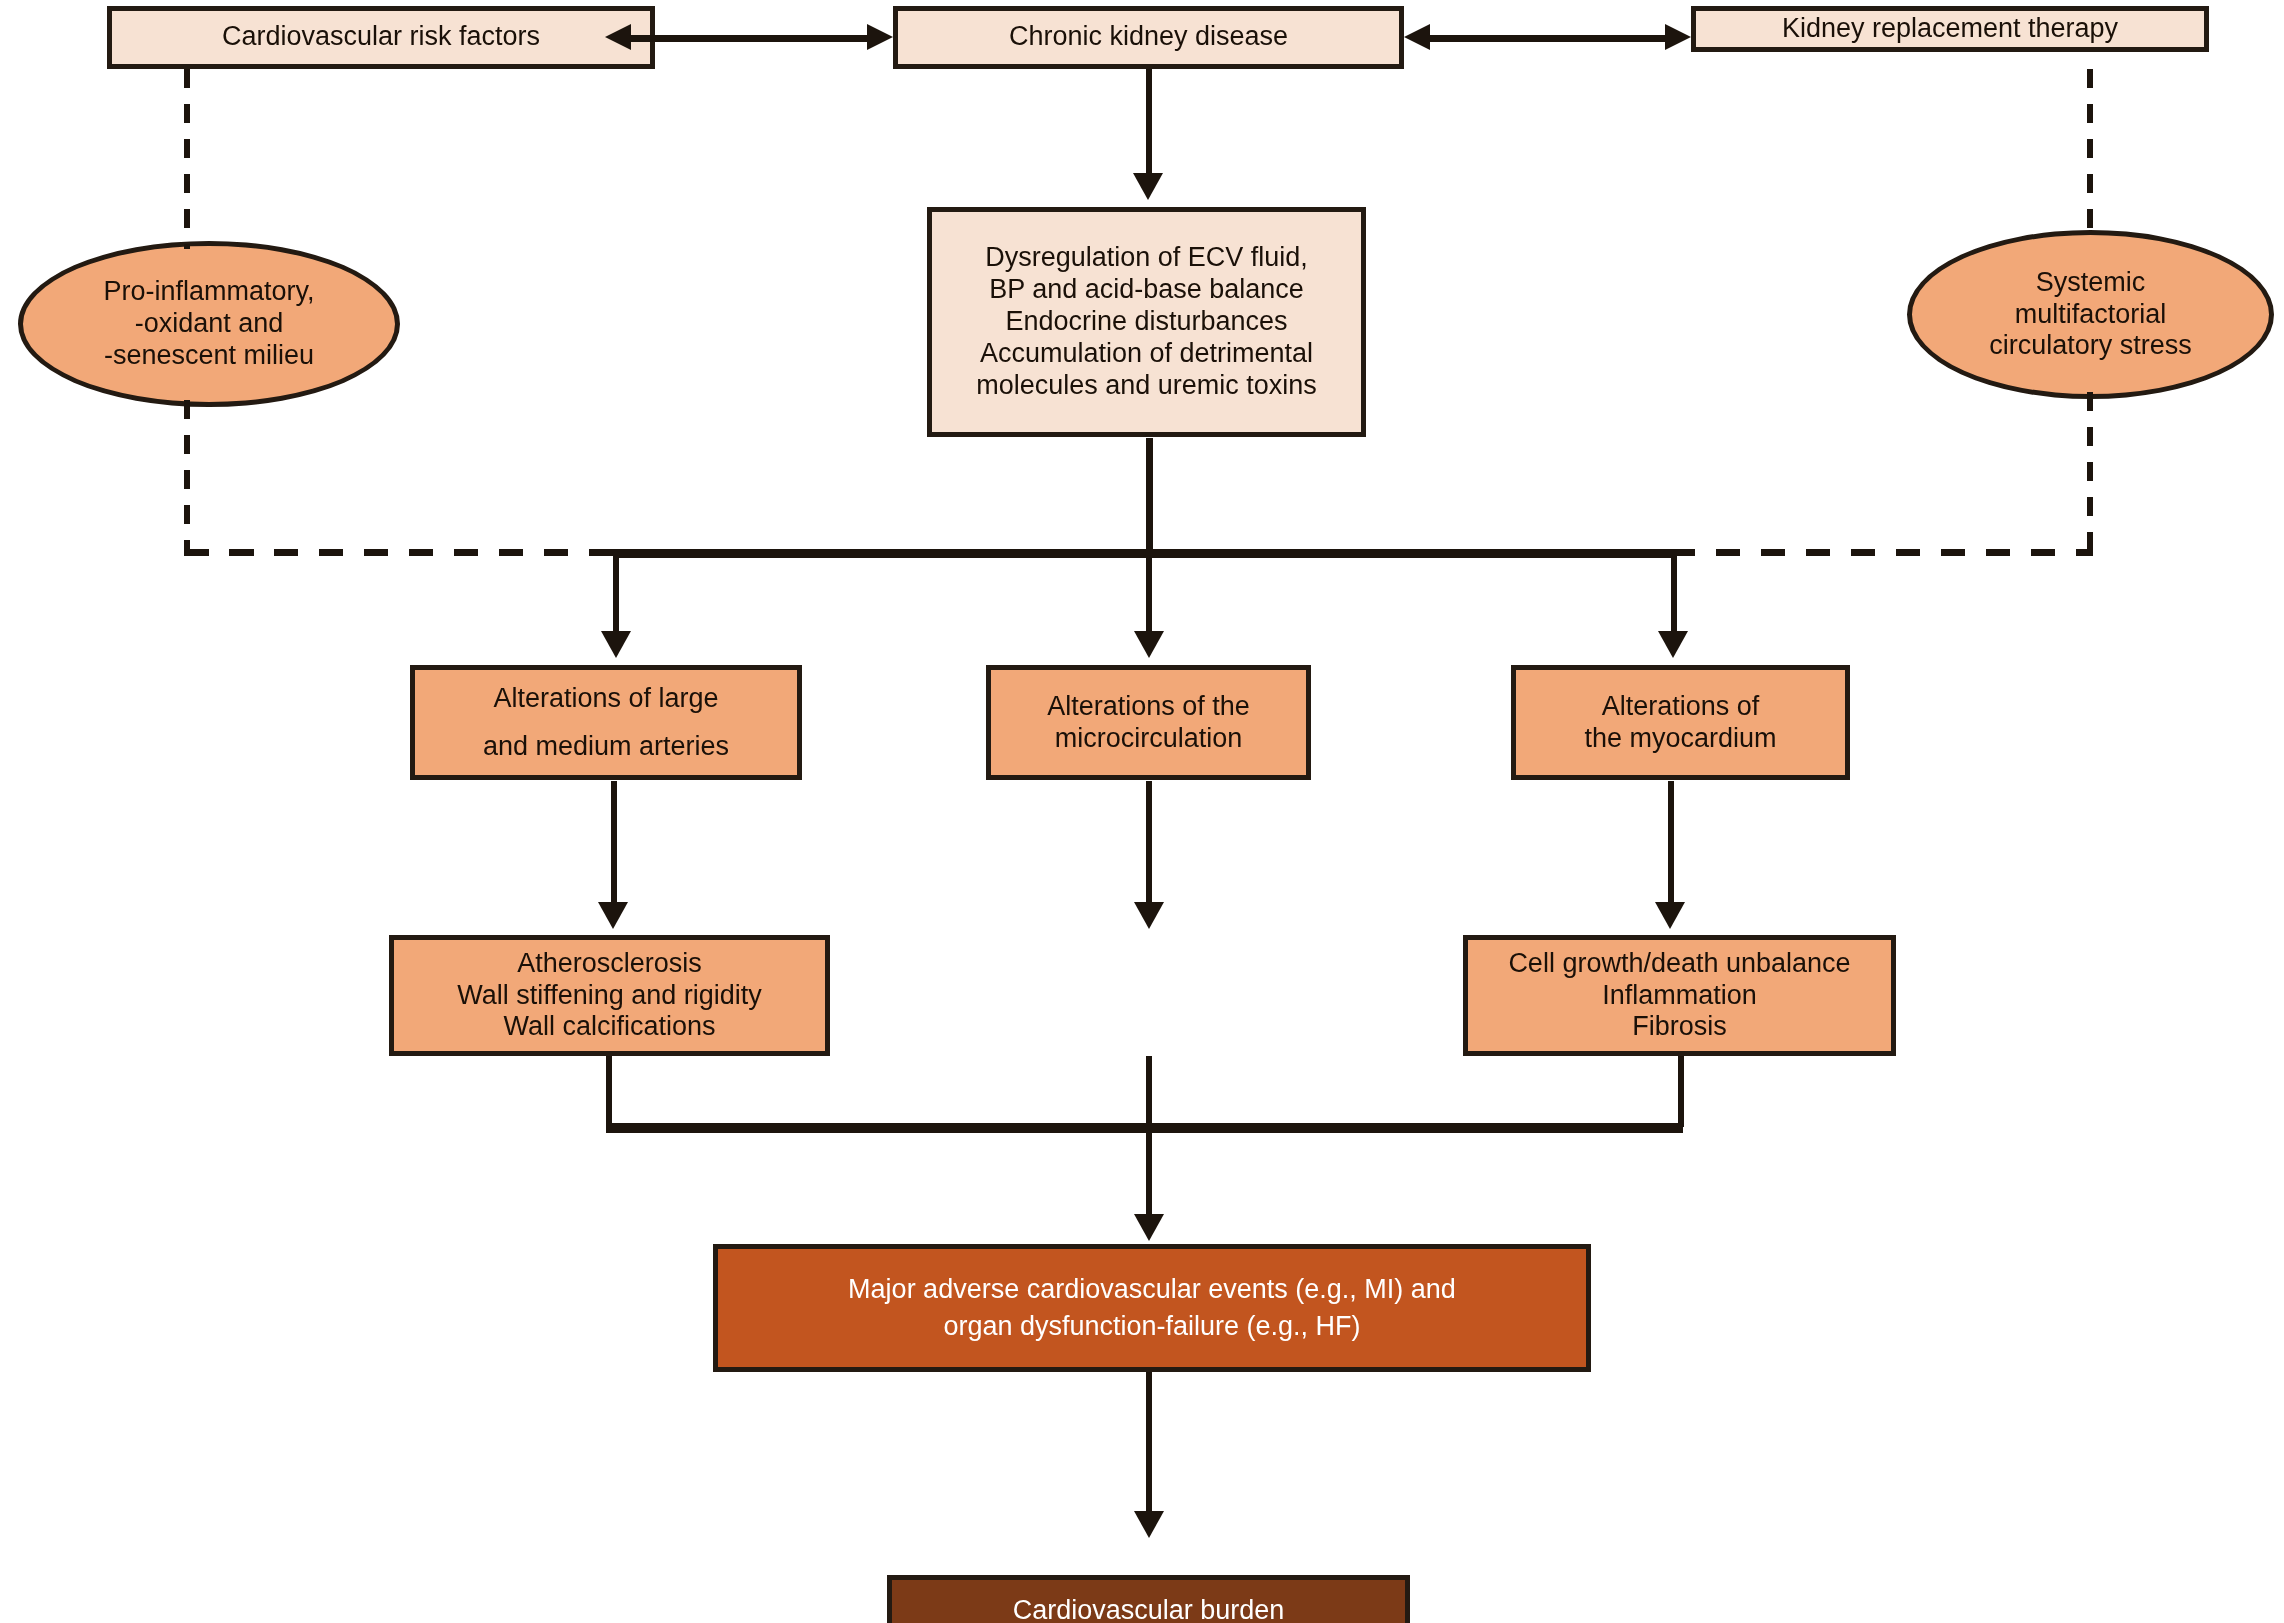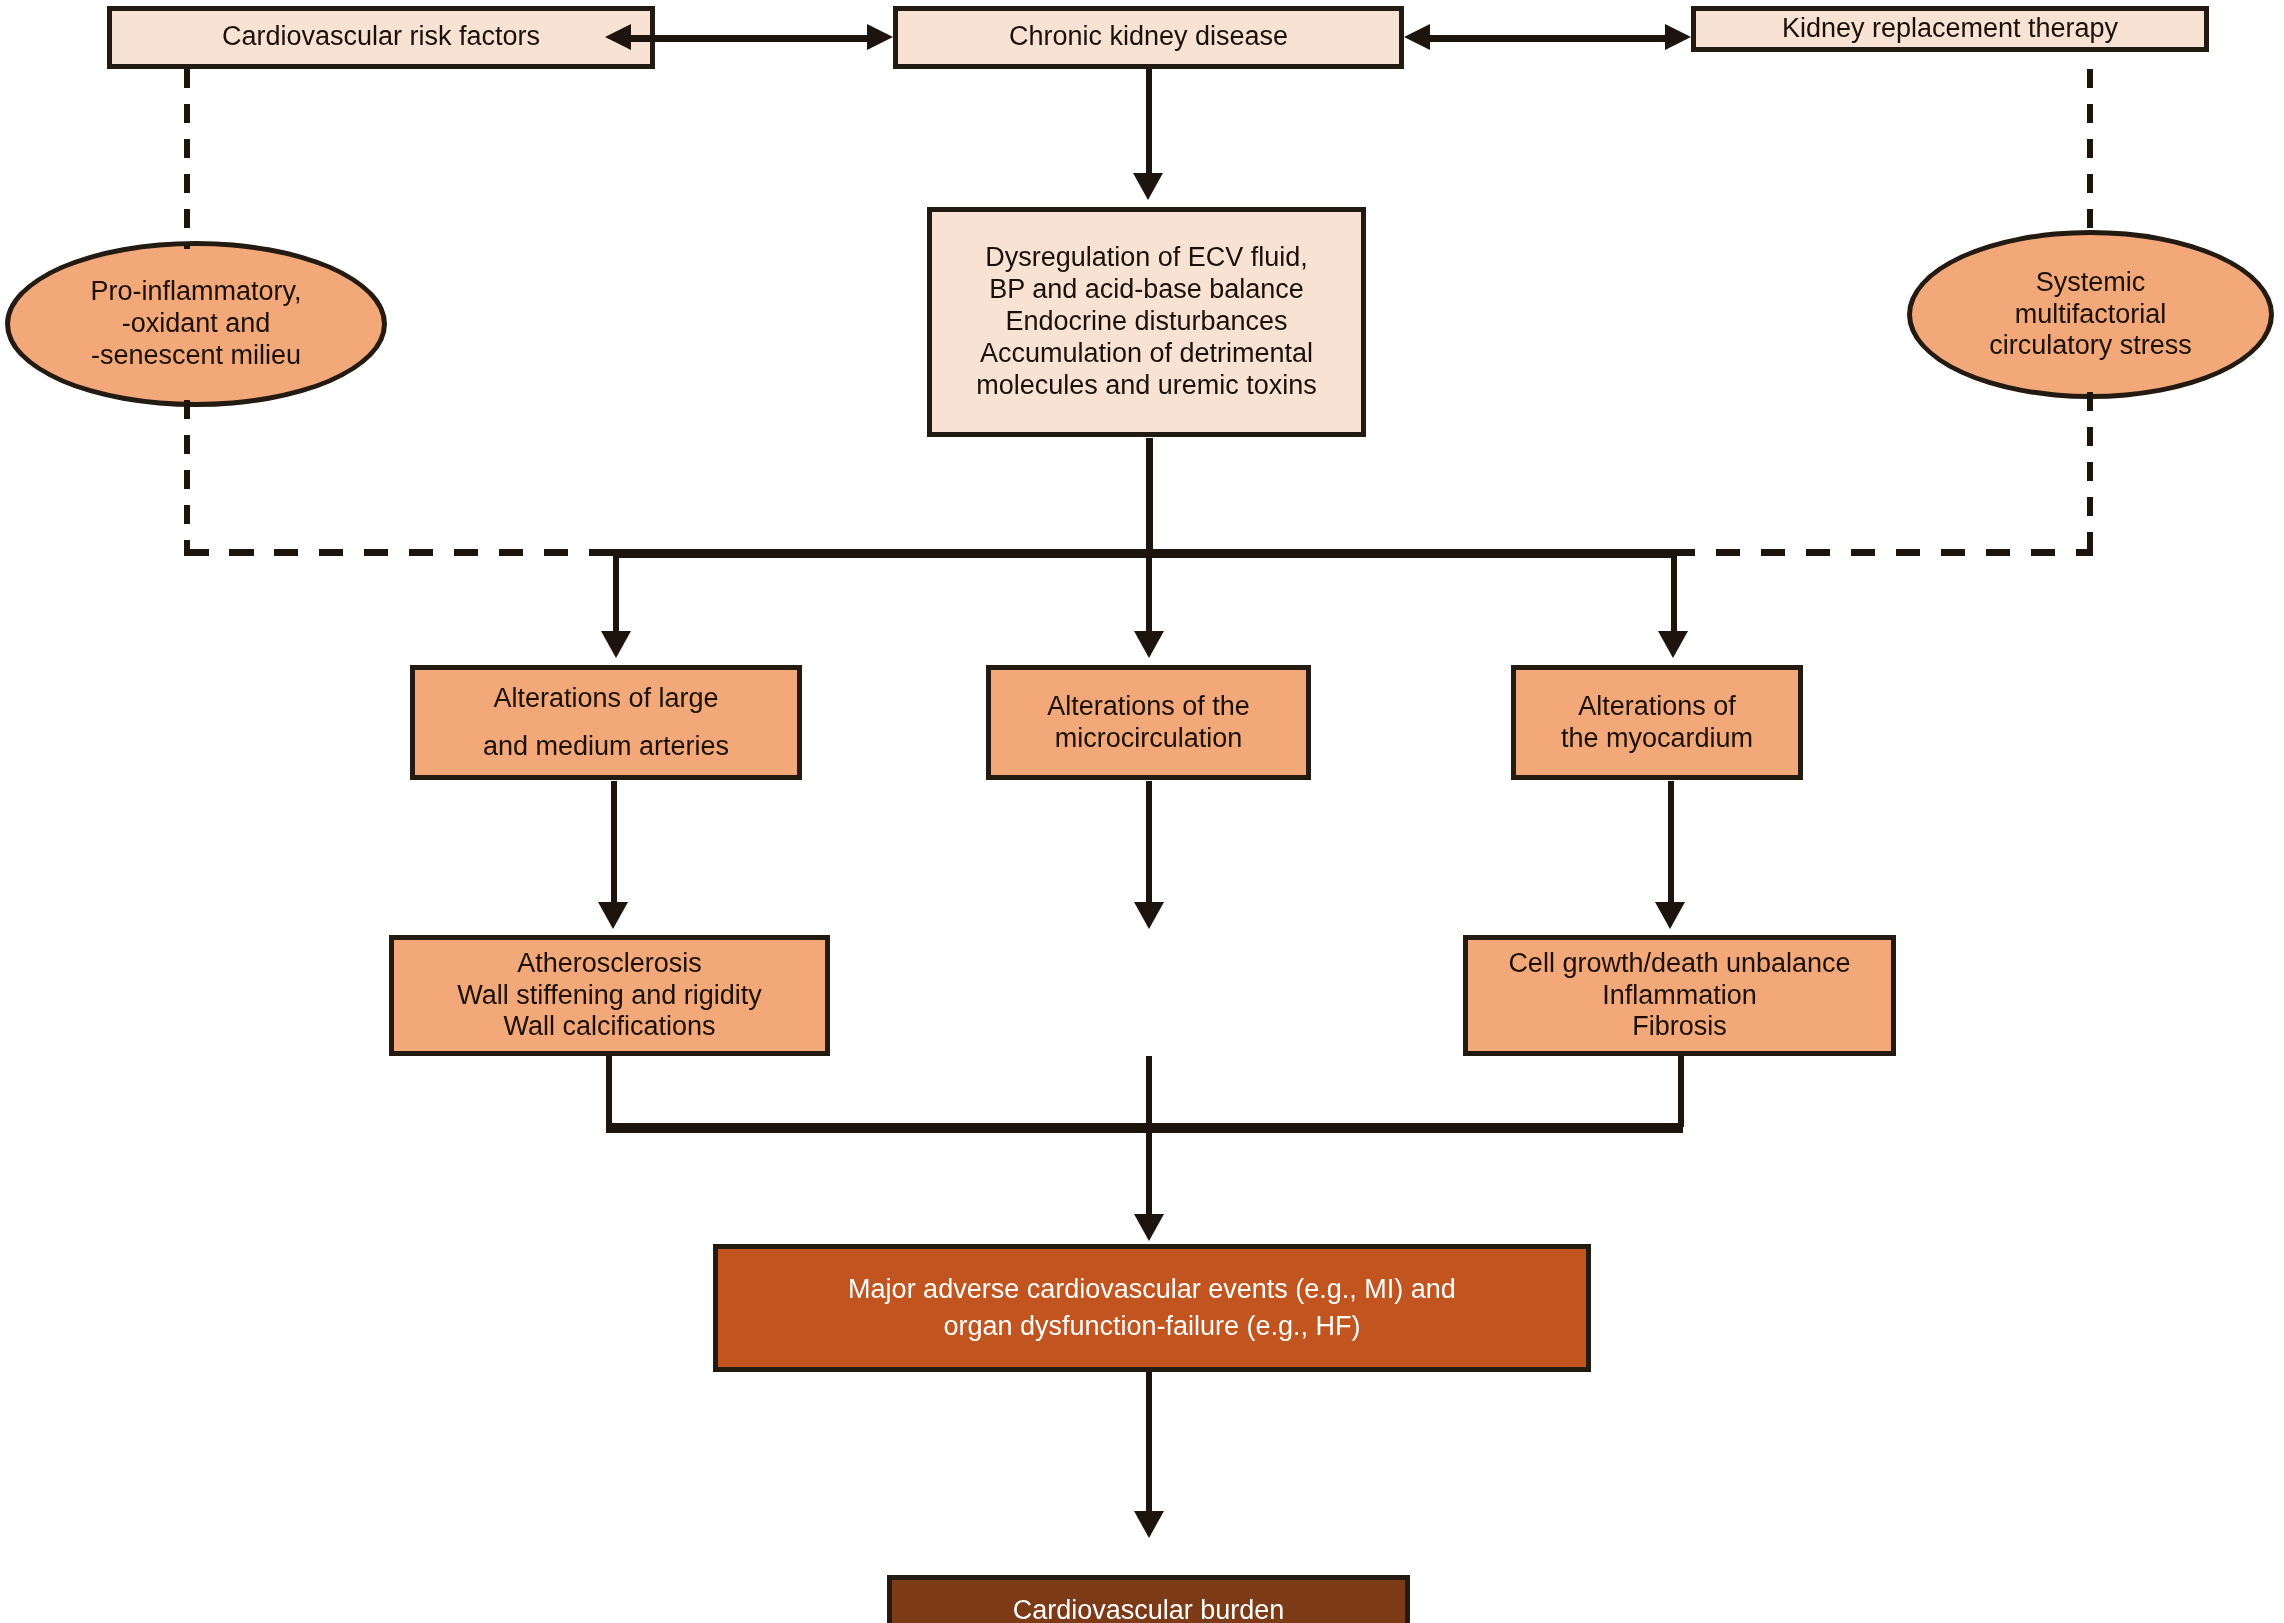--- a/index.html
+++ b/index.html
@@ -44,21 +44,21 @@
   </div>
 
   <div class="ln hln" style="left:631px;top:35px;width:238px;"></div>
   <div class="arw left" style="left:605px;top:24px;"></div>
   <div class="arw right" style="left:867px;top:24px;"></div>
 
   <div class="ln hln" style="left:1430px;top:35px;width:236px;"></div>
   <div class="arw left" style="left:1404px;top:24px;"></div>
   <div class="arw right" style="left:1665px;top:24px;"></div>
 
-  <div class="node ell" style="left:5px;top:241px;width:382px;height:166px;flex-direction:column;">
+  <div class="node ell" style="left:18px;top:241px;width:382px;height:166px;flex-direction:column;">
     <span class="t-md">Pro-inflammatory,</span>
     <span class="t-md">-oxidant and</span>
     <span class="t-md">-senescent milieu</span>
   </div>
 
   <div class="node ell" style="left:1907px;top:230px;width:367px;height:169px;flex-direction:column;">
     <span class="t-md">Systemic</span>
     <span class="t-md">multifactorial</span>
     <span class="t-md">circulatory stress</span>
   </div>
@@ -97,21 +97,21 @@
   <div class="node box orange" style="left:410px;top:665px;width:392px;height:115px;flex-direction:column;gap:16px;">
     <span class="t-md">Alterations of large</span>
     <span class="t-md">and medium arteries</span>
   </div>
 
   <div class="node box orange" style="left:986px;top:665px;width:325px;height:115px;flex-direction:column;">
     <span class="t-md">Alterations of the</span>
     <span class="t-md">microcirculation</span>
   </div>
 
-  <div class="node box orange" style="left:1511px;top:665px;width:292px;height:115px;flex-direction:column;">
+  <div class="node box orange" style="left:1511px;top:665px;width:339px;height:115px;flex-direction:column;">
     <span class="t-md">Alterations of</span>
     <span class="t-md">the myocardium</span>
   </div>
 
   <div class="ln vln" style="left:611px;top:781px;height:126px;"></div>
   <div class="arw down" style="left:598px;top:902px;"></div>
 
   <div class="ln vln" style="left:1146px;top:781px;height:126px;"></div>
   <div class="arw down" style="left:1134px;top:902px;"></div>
 

